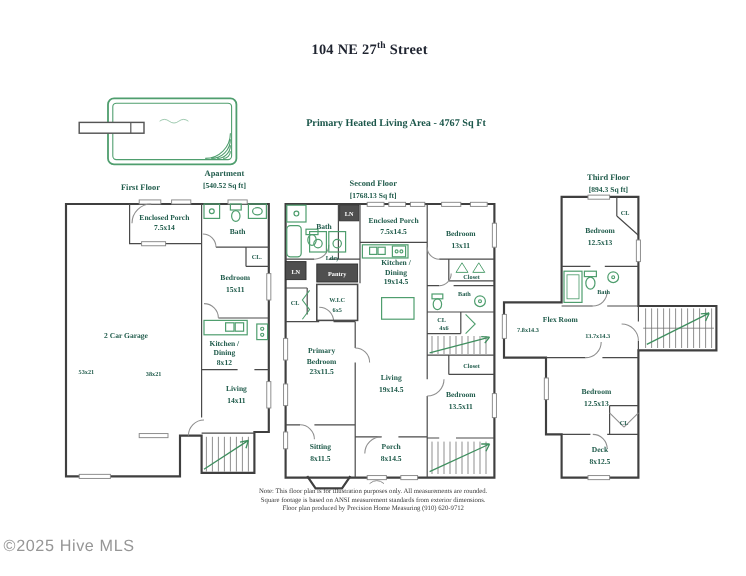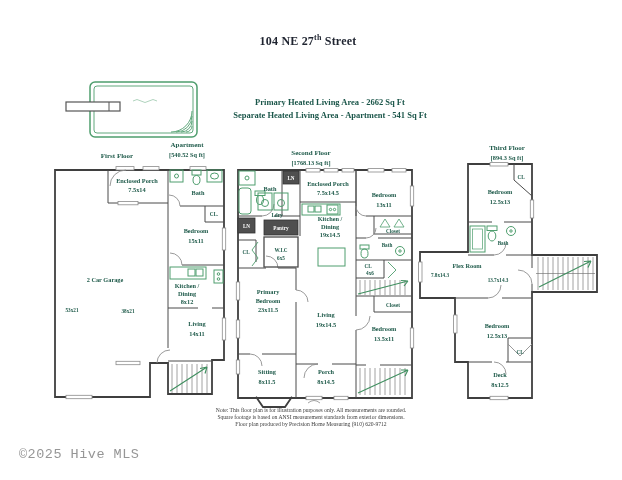--- a/index.html
+++ b/index.html
@@ -5,22 +5,22 @@
   html,body{margin:0;padding:0;background:#e9e9e9;}
   .stage{position:relative;width:622px;height:480px;background:#ffffff;overflow:hidden;
          font-family:"Liberation Serif",serif;}
   .title{position:absolute;top:33px;left:0;width:616px;text-align:center;
          font-size:12px;font-weight:bold;color:#1f2430;letter-spacing:.2px;}
   .title sup{font-size:8px;}
   .summary{position:absolute;top:96px;left:160px;width:340px;text-align:center;
            font-size:8.5px;font-weight:bold;color:#1b564a;line-height:12.5px;}
   .disclaimer{position:absolute;top:407px;left:161px;width:300px;text-align:center;
               font-size:5.6px;color:#3c3c3c;line-height:7px;}
-  .watermark{position:absolute;top:447px;left:3px;font-family:Liberation Mono, monospace;
-             font-size:13.5px;color:#969696;letter-spacing:.5px;margin-left:16px;}
+  .watermark{position:absolute;top:447px;left:3px;font-family:Liberation Sans, sans-serif;
+             font-size:13.5px;color:#969696;letter-spacing:.5px;}
   svg{position:absolute;top:0;left:0;}
   .wx{stroke:#3f3f3f;stroke-width:1.8;fill:none;}
   .wi{stroke:#4a4a4a;stroke-width:1;fill:none;}
   .win{fill:#ffffff;stroke:#8a8a8a;stroke-width:.8;}
   .door{stroke:#8f8f8f;stroke-width:.9;fill:none;}
   .fix{stroke:#4f9e6e;stroke-width:1;fill:none;}
   .hat{stroke:#707070;stroke-width:.65;fill:none;}
   .garr{stroke:#3f8f5f;stroke-width:1.1;fill:none;}
   .dark{fill:#4f4f4f;stroke:#333;stroke-width:.8;}
   text.t{fill:#215c4c;font-family:"Liberation Serif",serif;font-size:6.3px;
@@ -33,22 +33,21 @@
 </head>
 <body>
 
 <div class="stage">
 
   <div class="title">
     <span>104 NE 27</span><sup>th</sup><span> Street</span>
   </div>
 
   <div class="summary">
-    <div>Primary Heated Living Area - 2662 Sq Ft</div>
-    <div>Separate Heated Living Area - Apartment - 541 Sq Ft</div>
+    <div>Primary Heated Living Area - 4767 Sq Ft</div>
   </div>
 
   <svg width="622" height="480" viewBox="0 0 622 480">
 
     <g>
       <rect class="fix" x="90" y="82" width="107" height="55" rx="5" style="stroke-width:1.5"></rect>
       <rect class="fix" x="94" y="86" width="99" height="47" rx="3" style="stroke-width:.9"></rect>
       <path class="fix" style="stroke-width:.9" d="M186,132 A6,6 0 0 0 192,126 M181,132 A11,11 0 0 0 192,121 M176,132 A16,16 0 0 0 192,116 M171,132 A21,21 0 0 0 192,111"></path>
       <path class="fix" style="stroke-width:.7;opacity:.65" d="M133,101 q4,-3 8,0 q4,3 8,0 q4,-3 8,0"></path>
       <g>

